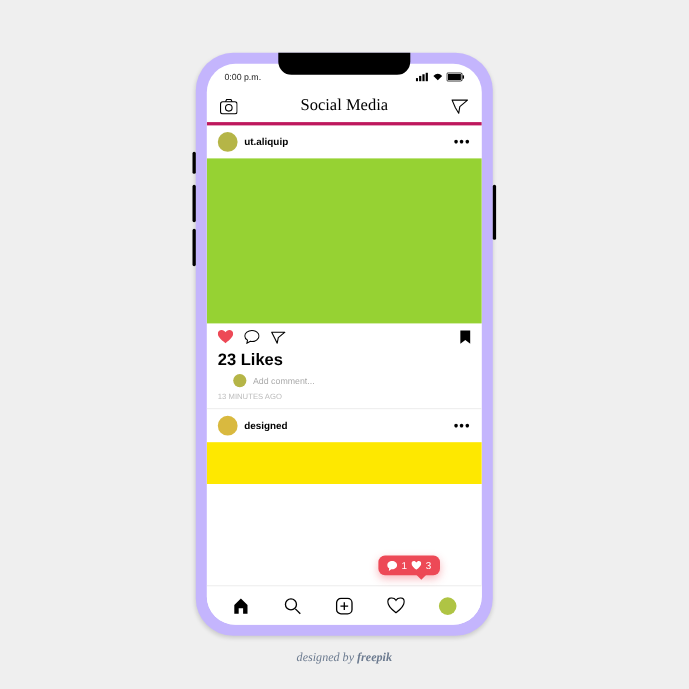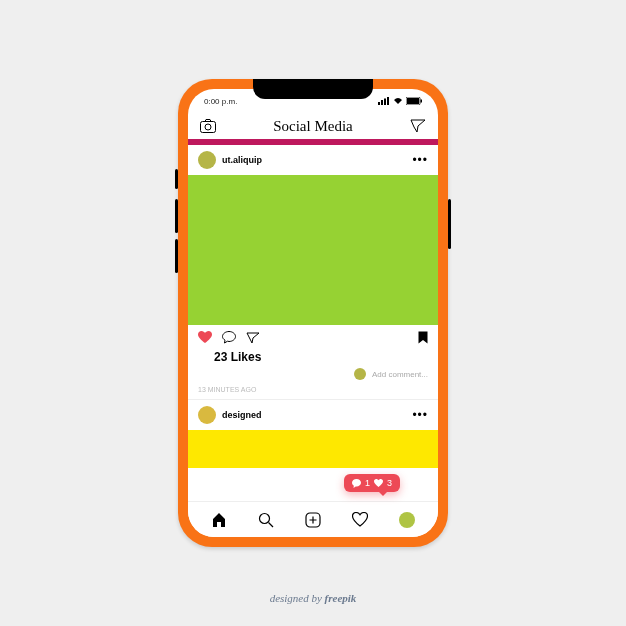--- a/index.html
+++ b/index.html
@@ -9,22 +9,22 @@
   background: #efefef;
   display: flex;
   flex-direction: column;
   align-items: center;
   justify-content: center;
   font-family: -apple-system, Helvetica, Arial, sans-serif;
   position: relative;
 }
 .phone {
   width: 270px;
-  height: 468px;
-  background: #f97316;
+  height: 530px;
+  background: #c4b5fd;
   border-radius: 34px;
   padding: 10px;
   position: relative;
   box-shadow: 0 2px 4px rgba(0,0,0,0.15);
 }
 .side-btn { position: absolute; background: #000; border-radius: 2px; }
 .side-btn.l1 { left: -3px; top: 90px; width: 3px; height: 20px; }
 .side-btn.l2 { left: -3px; top: 120px; width: 3px; height: 34px; }
 .side-btn.l3 { left: -3px; top: 160px; width: 3px; height: 34px; }
 .side-btn.r1 { right: -3px; top: 120px; width: 3px; height: 50px; }
@@ -59,21 +59,21 @@
   font-size: 8px;
   color: #222;
 }
 .status-right { display: flex; align-items: center; gap: 3px; }
 .app-header {
   height: 32px;
   display: flex;
   align-items: center;
   justify-content: space-between;
   padding: 0 12px;
-  border-bottom: 6px solid #be185d;
+  border-bottom: 3px solid #be185d;
 }
 .app-title {
   font-family: 'Brush Script MT', cursive;
   font-size: 15px;
   color: #000;
 }
 .post-header {
   display: flex;
   align-items: center;
   justify-content: space-between;
@@ -93,27 +93,27 @@
 .post-image { width: 100%; height: 150px; }
 .post-image.green { background: #96d233; }
 .post-image.yellow { background: #fee800; height: 38px; }
 .post-actions {
   display: flex;
   justify-content: space-between;
   align-items: center;
   padding: 6px 10px;
 }
 .actions-left { display: flex; gap: 10px; align-items: center; }
-.likes { font-size: 12px; font-weight: 700; padding: 0 26px; color: #000; }
+.likes { font-size: 15px; font-weight: 700; padding: 0 10px; color: #000; }
 .caption { font-size: 8px; padding: 2px 10px; color: #000; }
 .caption .u { font-weight: 700; }
 .caption .txt { color: #888; }
 .add-comment {
-  font-size: 8px; color: #aaa; padding: 4px 10px;
-  display: flex; align-items: center; gap: 6px; justify-content: flex-end;
+  font-size: 8px; color: #aaa; padding: 4px 24px;
+  display: flex; align-items: center; gap: 6px;
 }
 .add-comment .avatar { width: 12px; height: 12px; }
 .timestamp { font-size: 7px; color: #bbb; padding: 2px 10px 6px; }
 .divider { height: 1px; background: #eee; }
 .bottom-nav {
   margin-top: auto;
   height: 36px;
   border-top: 1px solid #eee;
   display: flex;
   justify-content: space-around;

